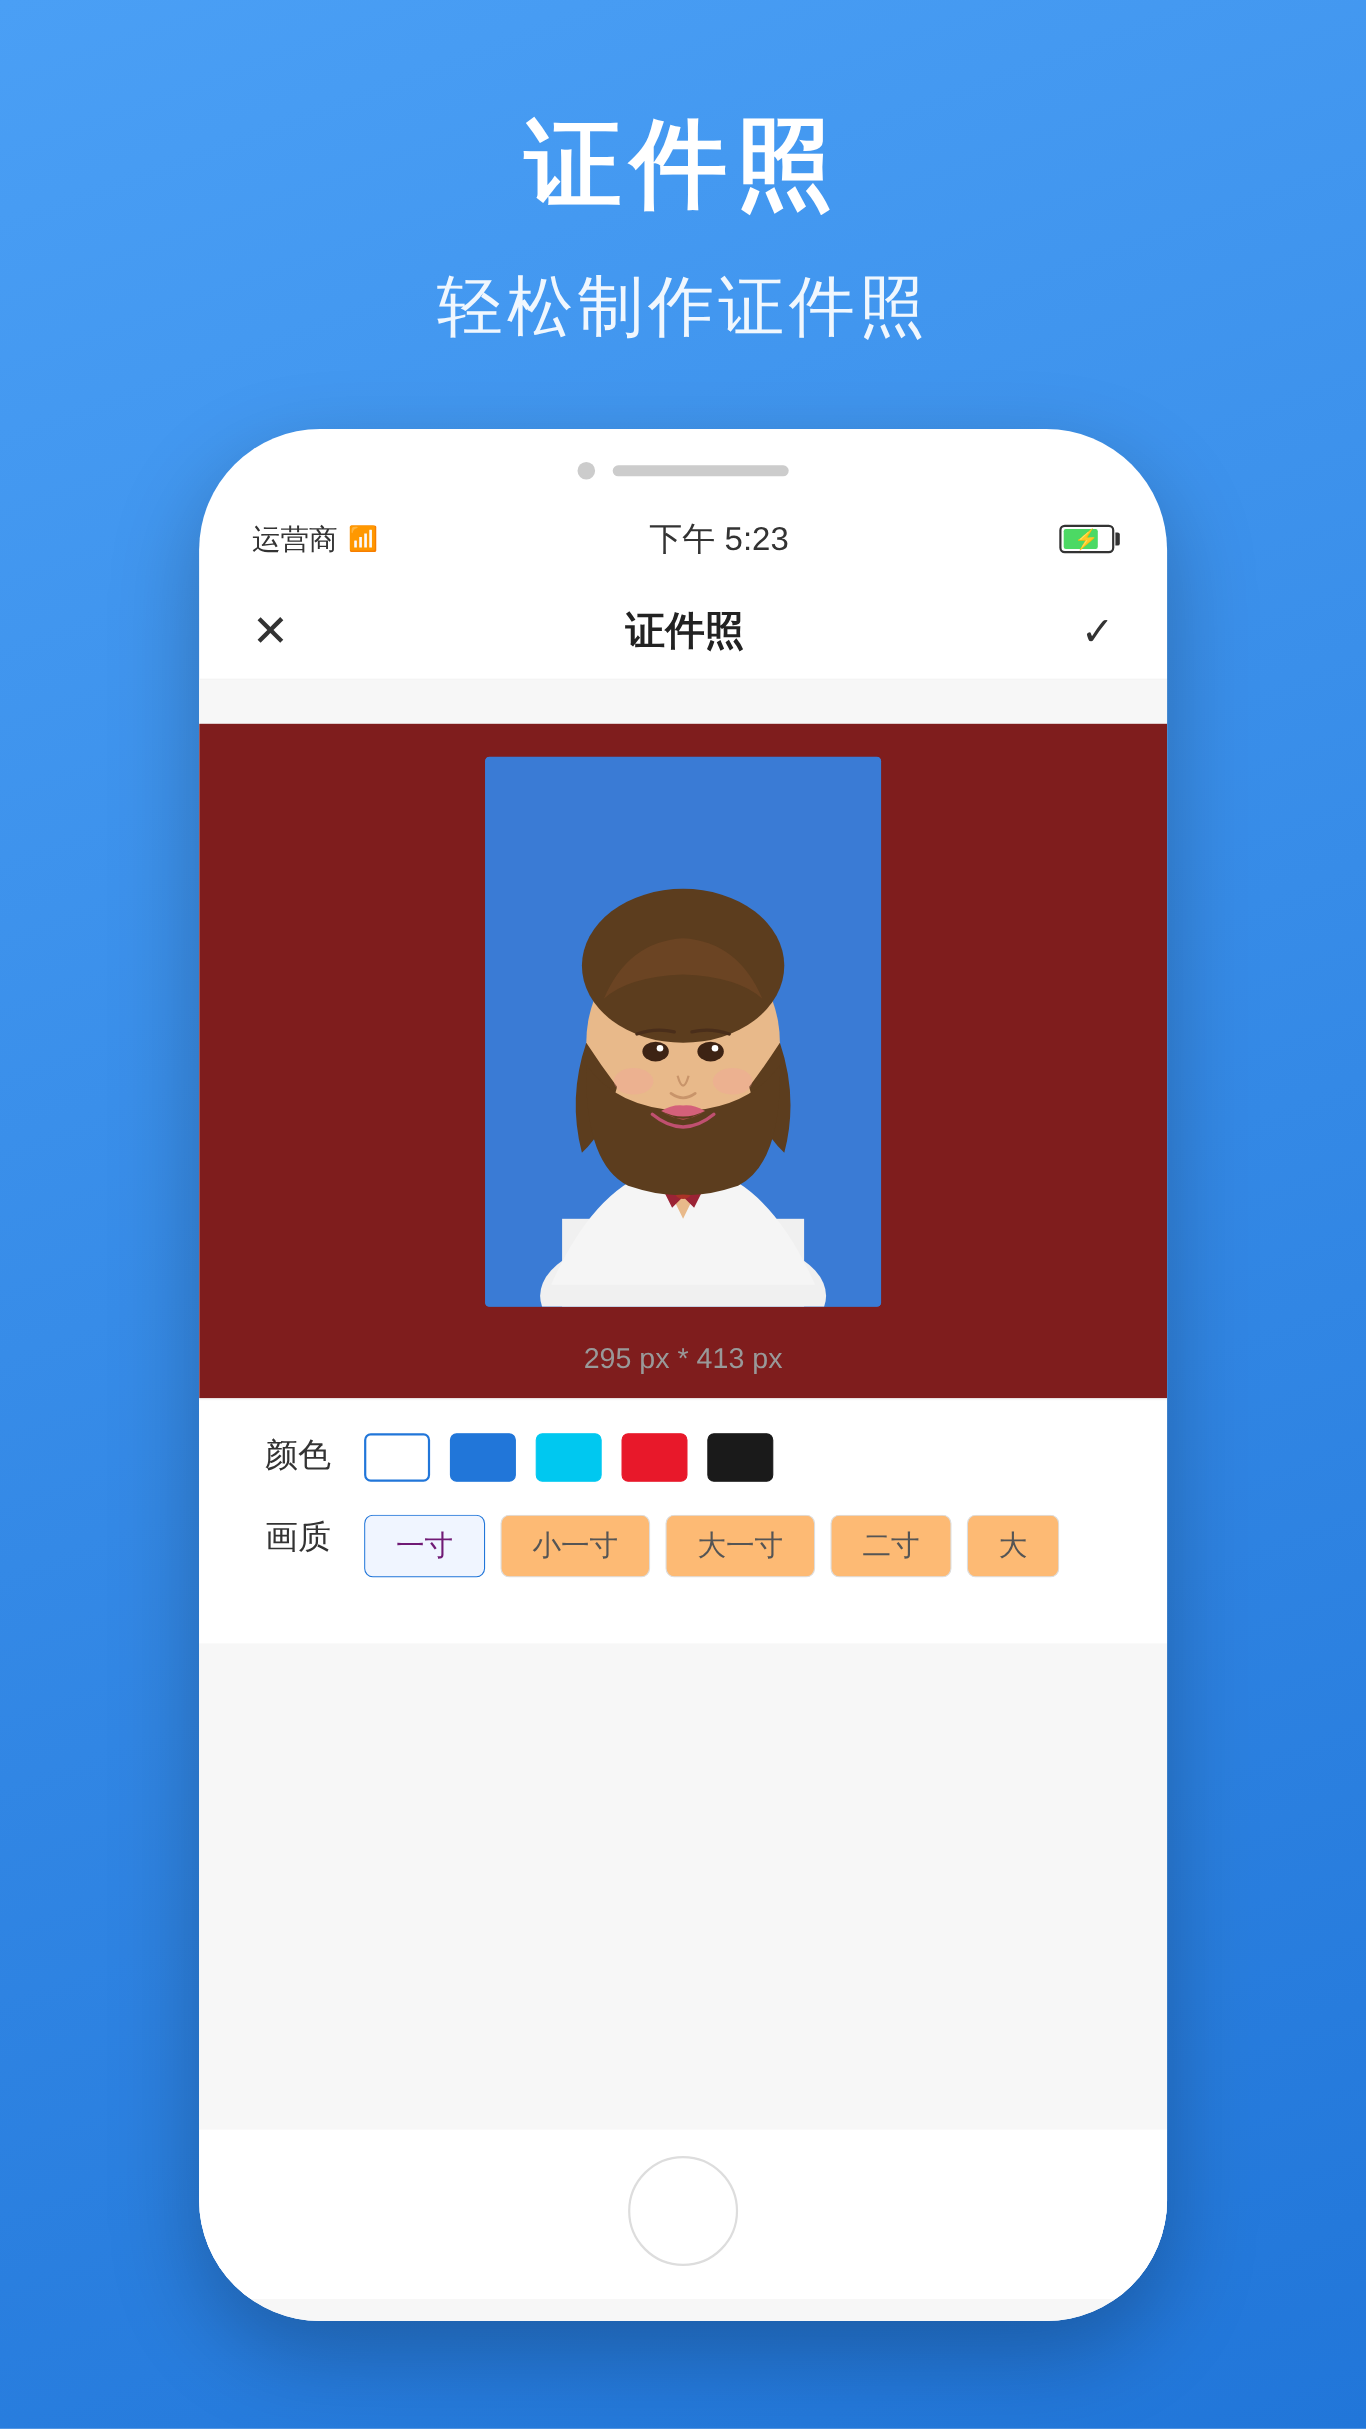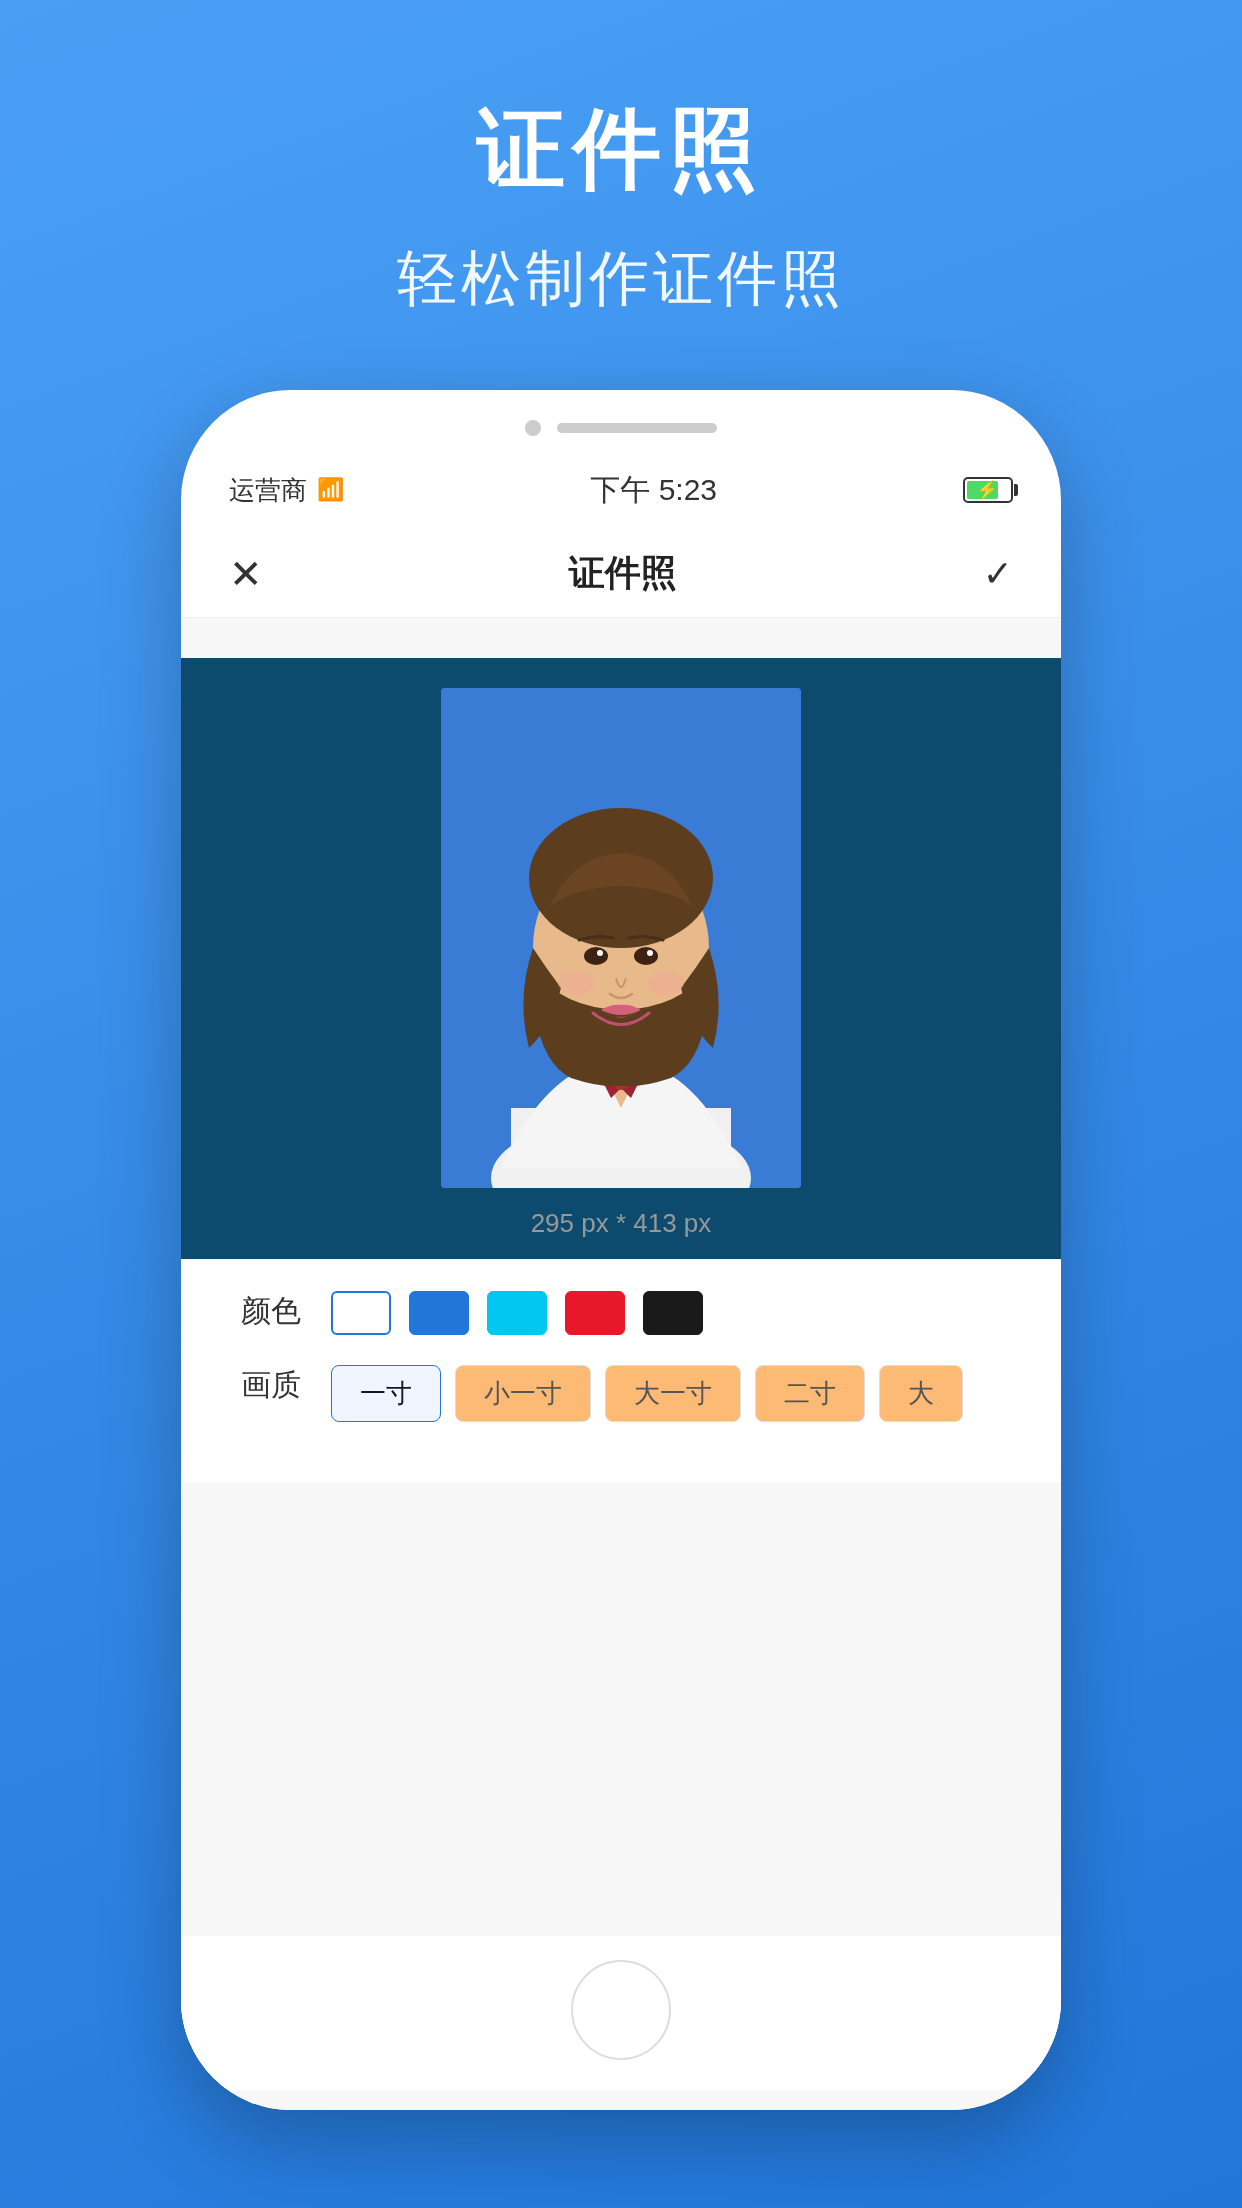--- a/index.html
+++ b/index.html
@@ -173,23 +173,24 @@
       align-items: center;
       padding: 40px 0 20px;
       overflow: hidden;
     }
 
     
     .photo-container {
       display: flex;
       flex-direction: column;
       align-items: center;
-      background: #0c4a6e;
+      background: #7f1d1d;
       width: 100%;
       padding: 30px 0 20px;
+      gap: 12px;
     }
     .photo-preview {
       width: 360px;
       height: 500px;
       background: #3a7bd5;
       border-radius: 4px;
       overflow: hidden;
       position: relative;
       display: flex;
       align-items: center;
@@ -253,21 +254,21 @@
       border-radius: 8px;
       border: 1.5px solid #ddd;
       font-size: 26px;
       color: #555;
       background: #fdba74;
       cursor: pointer;
       white-space: nowrap;
     }
     .size-btn.active {
       border-color: #2176d9;
-      color: #0f172a;
+      color: #701a75;
       background: #f0f5ff;
     }
 
     
     .home-button-area {
       display: flex;
       justify-content: center;
       padding: 24px 0 30px;
       background: white;
     }

